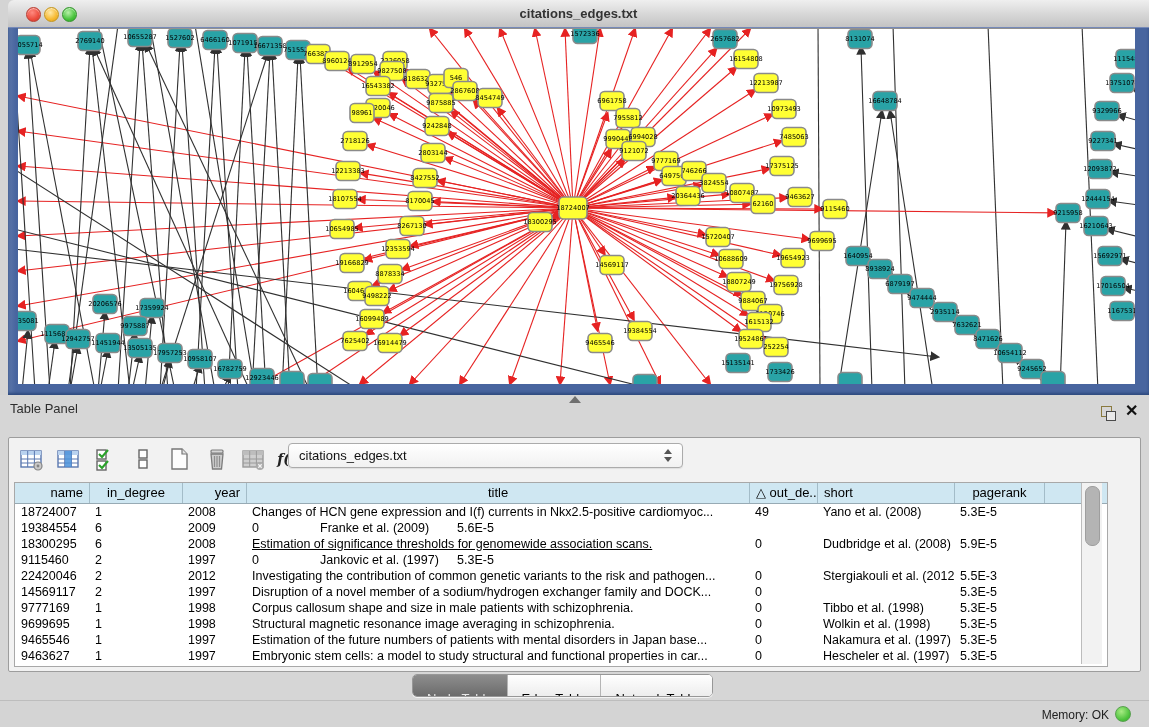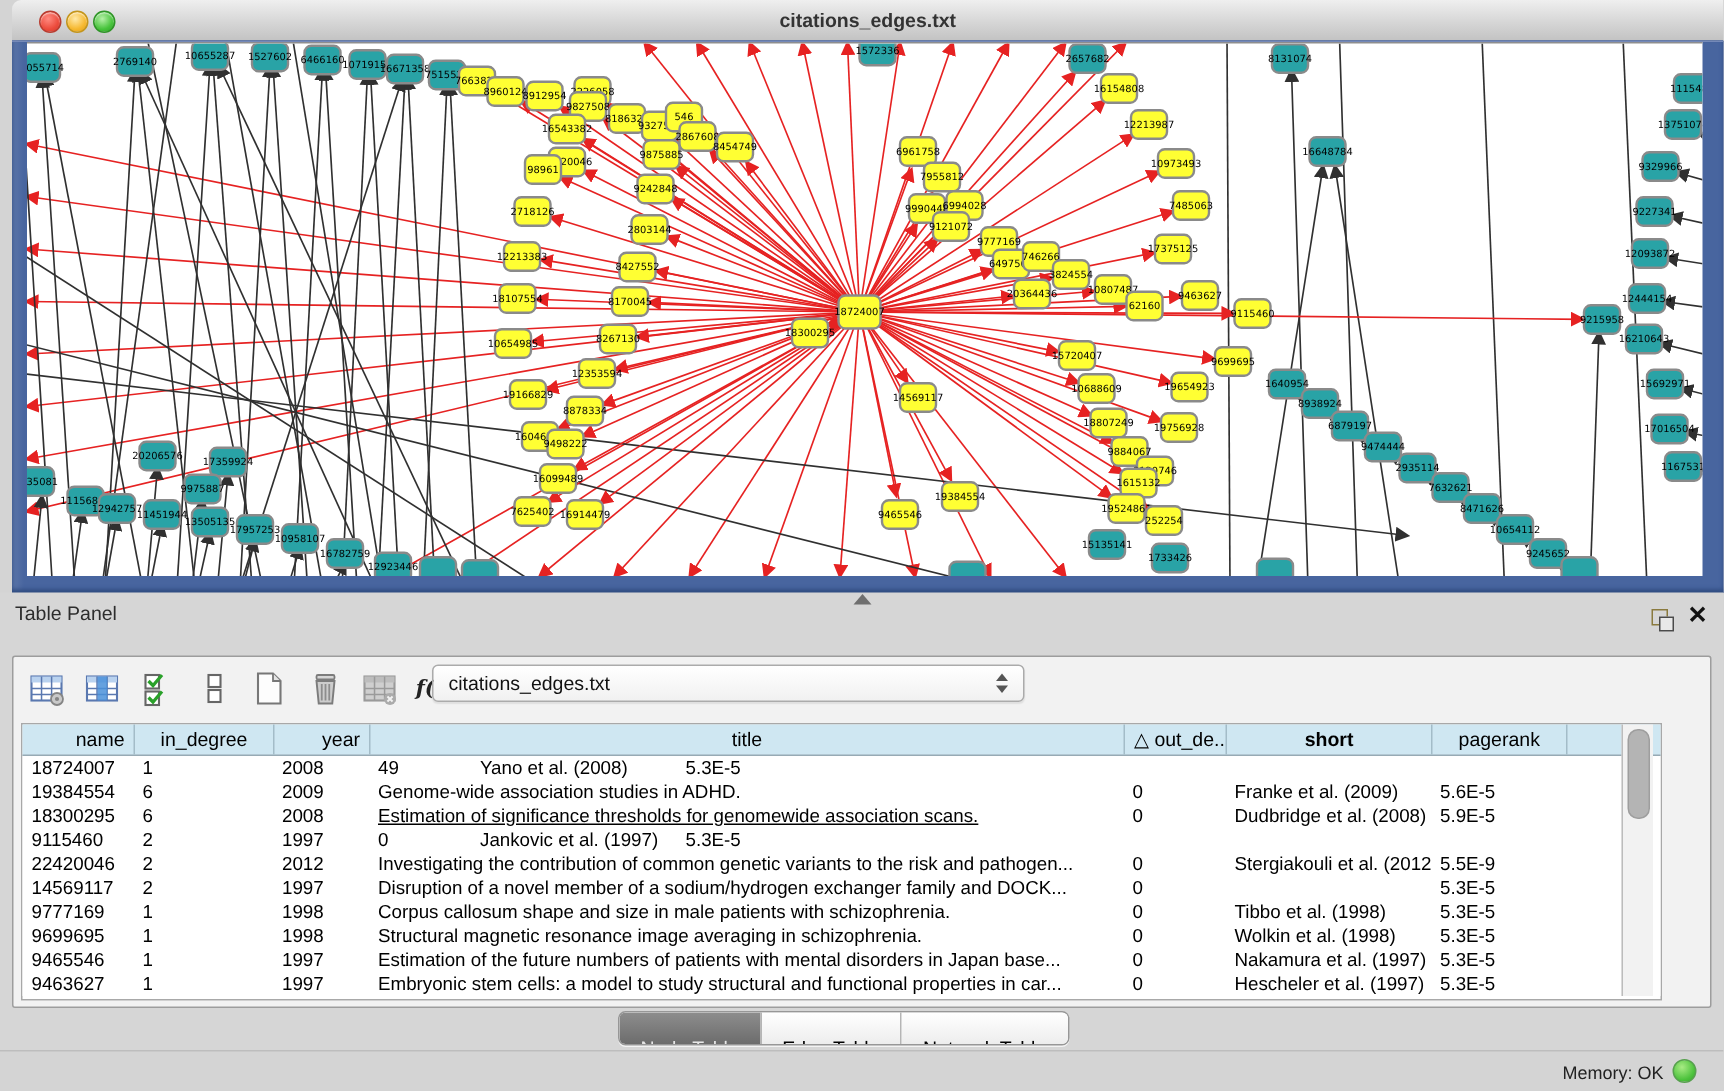--- a/index.html
+++ b/index.html
@@ -798,38 +798,38 @@
           <span class="dn"></span>
         </span>
     </div>
     <div class="tablewrap">
       <div class="thead" id="thead">
           <div class="th" style="width: 74px; text-align: right;">name</div>
           <div class="th" style="width: 93px; text-align: center;">in_degree</div>
           <div class="th" style="width: 64px; text-align: right;">year</div>
           <div class="th" style="width: 503px; text-align: center;">title</div>
           <div class="th" style="width: 68px; text-align: left;">△ out_de...</div>
-          <div class="th" style="width: 137px; text-align: center; font-weight: bold;">short</div>
+          <div class="th" style="width: 137px; text-align: left;">short</div>
           <div class="th" style="width: 90px; text-align: center;">pagerank</div>
           <div class="th" style="width: 34px; text-align: left;"></div>
         </div>
       <div id="tbody">
           <div class="trow">
             <div class="td" style="width: 74px;">18724007</div>
             <div class="td" style="width: 93px;">1</div>
             <div class="td" style="width: 64px;">2008</div>
+            <div class="td" style="width: 503px;">Changes of HCN gene expression and I(f) currents in Nkx2.5-positive cardiomyoc...</div>
             <div class="td" style="width: 68px;">49</div>
             <div class="td" style="width: 137px;">Yano et al. (2008)</div>
             <div class="td" style="width: 90px;">5.3E-5</div>
           </div>
           <div class="trow">
             <div class="td" style="width: 74px;">19384554</div>
             <div class="td" style="width: 93px;">6</div>
             <div class="td" style="width: 64px;">2009</div>
-            <div class="td" style="width: 503px;">Genome-wide association studies in ADHD.</div>
             <div class="td" style="width: 68px;">0</div>
             <div class="td" style="width: 137px;">Franke et al. (2009)</div>
             <div class="td" style="width: 90px;">5.6E-5</div>
           </div>
           <div class="trow">
             <div class="td" style="width: 74px;">18300295</div>
             <div class="td" style="width: 93px;">6</div>
             <div class="td" style="width: 64px;">2008</div>
             <div class="td" style="width: 503px; text-decoration: underline;">Estimation of significance thresholds for genomewide association scans.</div>
             <div class="td" style="width: 68px;">0</div>
@@ -844,21 +844,21 @@
             <div class="td" style="width: 137px;">Jankovic et al. (1997)</div>
             <div class="td" style="width: 90px;">5.3E-5</div>
           </div>
           <div class="trow">
             <div class="td" style="width: 74px;">22420046</div>
             <div class="td" style="width: 93px;">2</div>
             <div class="td" style="width: 64px;">2012</div>
             <div class="td" style="width: 503px;">Investigating the contribution of common genetic variants to the risk and pathogen...</div>
             <div class="td" style="width: 68px;">0</div>
             <div class="td" style="width: 137px;">Stergiakouli et al. (2012)</div>
-            <div class="td" style="width: 90px;">5.5E-9</div>
+            <div class="td" style="width: 90px;">5.5E-3</div>
           </div>
           <div class="trow">
             <div class="td" style="width: 74px;">14569117</div>
             <div class="td" style="width: 93px;">2</div>
             <div class="td" style="width: 64px;">1997</div>
             <div class="td" style="width: 503px;">Disruption of a novel member of a sodium/hydrogen exchanger family and DOCK...</div>
             <div class="td" style="width: 68px;">0</div>
             <div class="td" style="width: 137px; margin-top: 26px;">de Silva et al. (2003)</div>
             <div class="td" style="width: 90px;">5.3E-5</div>
           </div>

